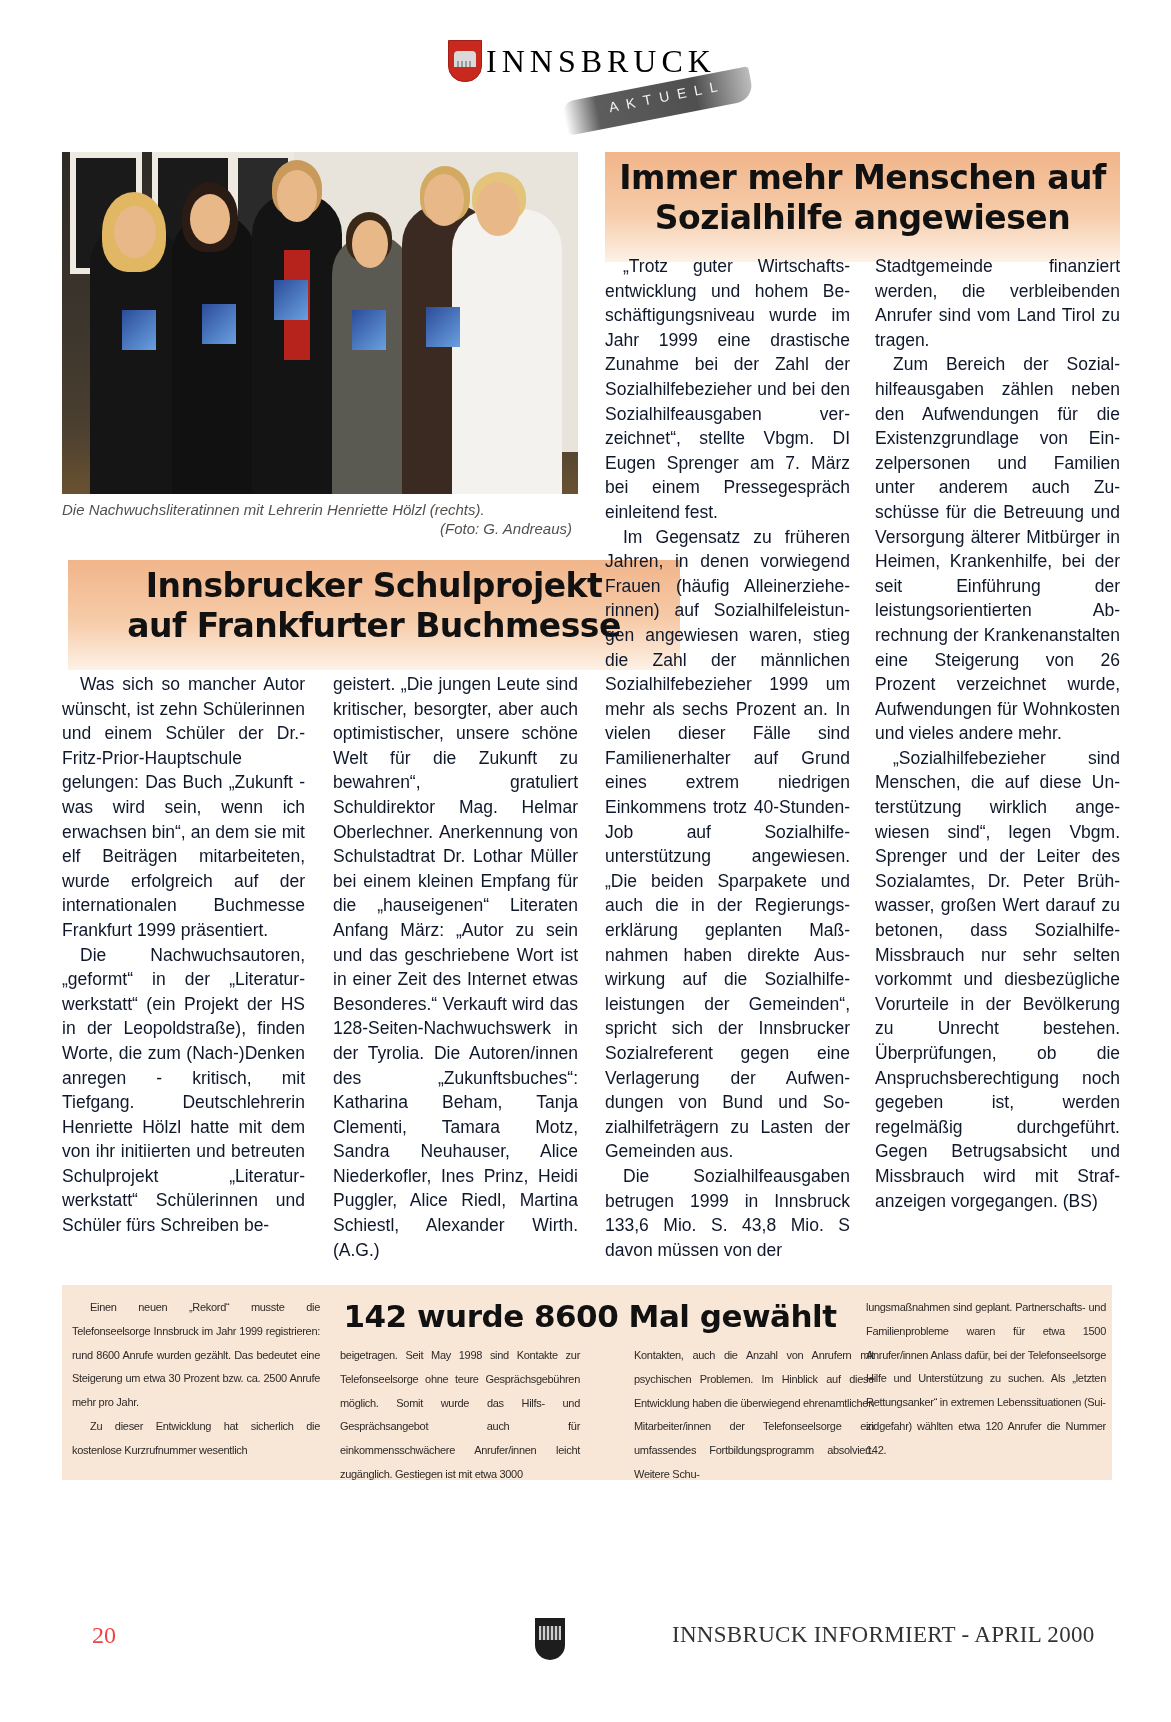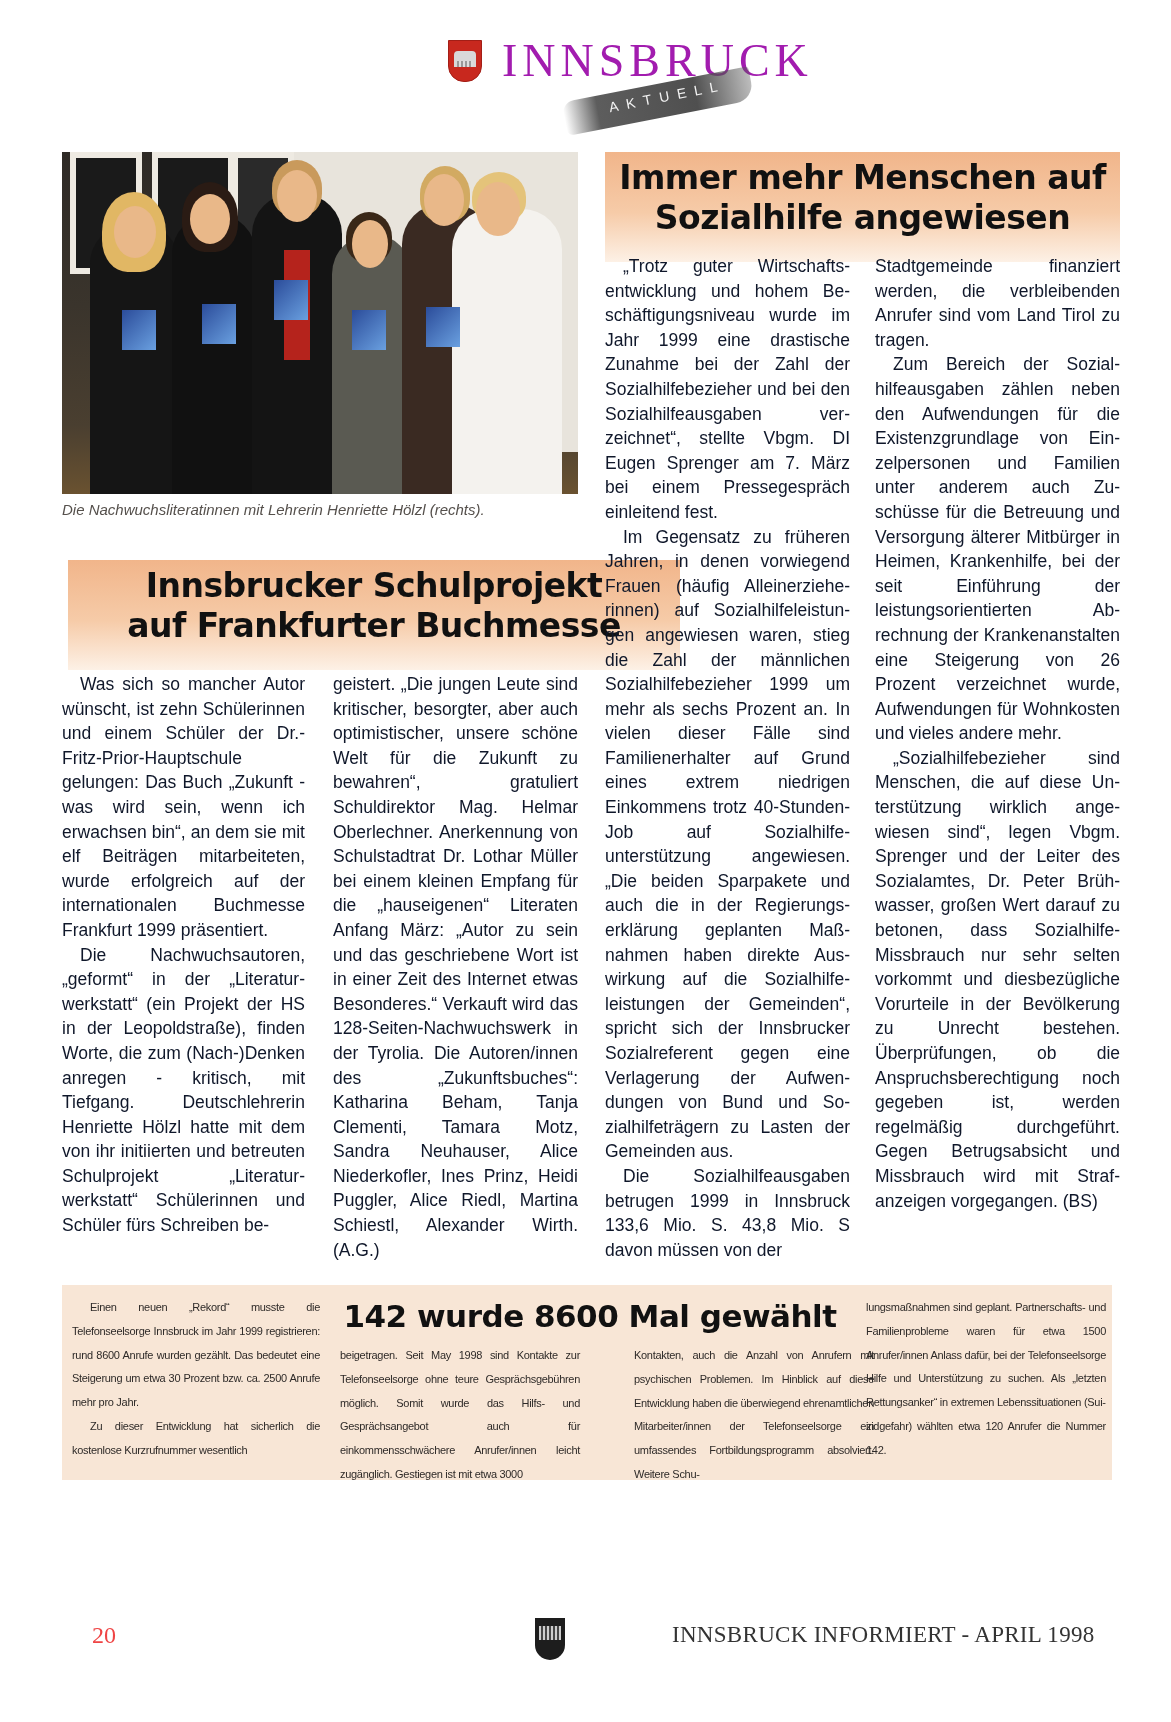--- a/index.html
+++ b/index.html
@@ -9,21 +9,21 @@
 
   
   .masthead { left: 448px; top: 36px; width: 320px; height: 90px; }
   .crest { position: absolute; left: 0; top: 4px; width: 32px; height: 40px;
            background: #c8281e; border-radius: 0 0 16px 16px; border: 1px solid #a31e16; }
   .crest .bridge { position: absolute; left: 5px; top: 10px; width: 22px; height: 16px;
                    background: #d9d9d9; border-radius: 4px 4px 0 0; }
   .crest .bridge::after { content: ""; position: absolute; left: 3px; bottom: 0; width: 16px; height: 6px;
                           background: repeating-linear-gradient(90deg, #999 0 2px, #ddd 2px 4px); }
   .masthead-title { position: absolute; left: 38px; top: 0px; font-family: "Liberation Serif", serif;
-                    font-size: 46px; letter-spacing: 5px; color: #a21caf; line-height: 50px; margin-left: 16px; }
+                    font-size: 32px; letter-spacing: 5px; color: #000000; line-height: 50px; }
   .brush { position: absolute; left: 115px; top: 48px; width: 190px; height: 34px;
            background: linear-gradient(90deg, rgba(110,110,110,0) 0%, #5d5d5d 18%, #4f4f4f 70%, rgba(90,90,90,0.4) 100%);
            transform: rotate(-11deg); border-radius: 12px 4px 18px 6px; }
   .aktuell { position: absolute; left: 160px; top: 52px; color: #f2f2f2; font-size: 14px; letter-spacing: 8px;
              transform: rotate(-11deg); font-family: "Liberation Sans", sans-serif; }
 
   
   .photo { left: 62px; top: 152px; width: 516px; height: 342px; overflow: hidden;
            background: linear-gradient(180deg, #2e2a26 0%, #3a342c 45%, #4a3f30 80%, #6a5230 100%); }
   .photo .wall { position: absolute; left: 160px; top: 0; width: 356px; height: 300px; background: #e8e4dc; }
@@ -113,20 +113,21 @@
   <div class="hair" style="left:410px; top:20px; width:54px; height:50px; background:#e4c37a;"></div>
   <div class="head" style="left:414px; top:30px; width:44px; height:54px;"></div>
   <div class="book" style="left:60px; top:158px;"></div>
   <div class="book" style="left:140px; top:152px;"></div>
   <div class="book" style="left:212px; top:128px;"></div>
   <div class="book" style="left:290px; top:158px;"></div>
   <div class="book" style="left:364px; top:155px;"></div>
 </div>
 <div class="abs caption">
   <span>Die Nachwuchsliteratinnen mit Lehrerin Henriette Hölzl (rechts).</span>
+  <span class="credit">(Foto: G. Andreaus)</span>
 </div>
 
 <div class="abs headbox left-head">
   <div class="headline">
     <div>Innsbrucker Schulprojekt</div>
     <div>auf Frankfurter Buchmesse</div>
   </div>
 </div>
 
 <div class="abs col lc1">
@@ -166,13 +167,13 @@
 </div>
 <div class="abs bcol bc3">
   <p class="noindent">Kontakten, auch die Anzahl von Anrufern mit psychischen Problemen. Im Hinblick auf diese Entwicklung haben die überwiegend ehrenamtlichen Mitarbeiter/innen der Tele­fonseelsorge ein umfassen­des Fortbildungsprogramm absolviert. Weitere Schu-</p>
 </div>
 <div class="abs bcol bc4">
   <p class="noindent">lungsmaßnahmen sind ge­plant. Partnerschafts- und Fa­milienprobleme waren für et­wa 1500 Anrufer/innen An­lass dafür, bei der Telefon­seelsorge Hilfe und Unter­stützung zu suchen. Als „letz­ten Rettungsanker“ in extre­men Lebenssituationen (Sui­zidgefahr) wählten etwa 120 Anrufer die Nummer 142.</p>
 </div>
 
 <div class="abs page-num">20</div>
 <div class="abs footer-crest"></div>
-<div class="abs footer-title">INNSBRUCK INFORMIERT - APRIL 1998</div>
+<div class="abs footer-title">INNSBRUCK INFORMIERT - APRIL 2000</div>
 
 </body></html>

